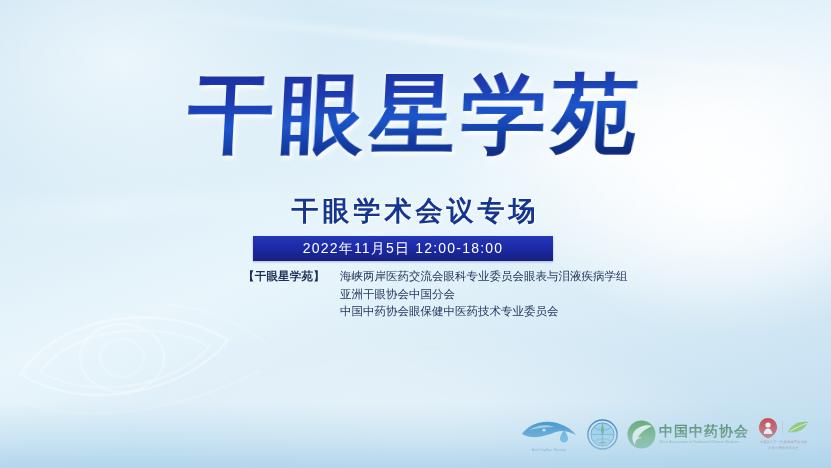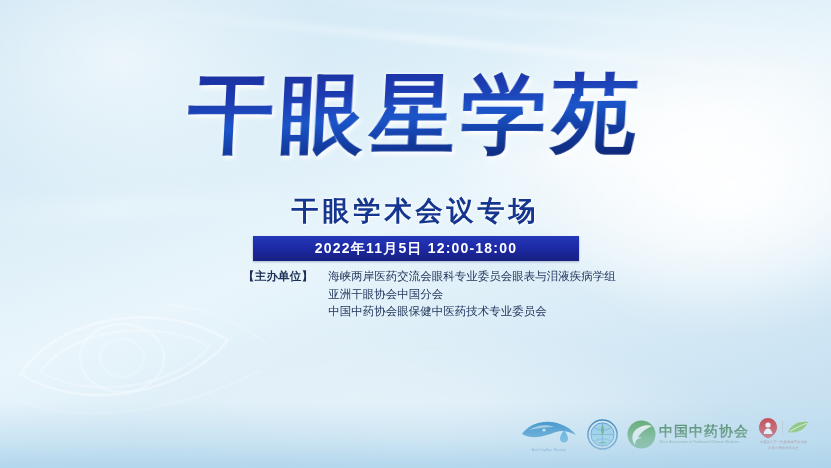--- a/index.html
+++ b/index.html
@@ -94,28 +94,27 @@
     font-size: 27px;
     font-weight: bold;
     letter-spacing: 4px;
     color: #15368f;
     text-shadow: 0 0 4px rgba(255,255,255,0.95), 1px 1px 0 rgba(255,255,255,0.8);
   }
   .date-bar {
     position: absolute;
     left: 253px;
     top: 236px;
-    width: 326px;
+    width: 300px;
     height: 25px;
     background: linear-gradient(180deg, #2438b8 0%, #1d2aa8 45%, #16207f 100%);
     box-shadow: 0 1px 2px rgba(10,30,90,0.28);
     display: flex;
     align-items: center;
     justify-content: center;
-    font-weight: bold;
   }
   .date-bar-text {
     color: #ffffff;
     font-size: 14px;
     letter-spacing: 1.2px;
     white-space: nowrap;
   }
 
   
   .info {
@@ -208,21 +207,21 @@
   </div>
 
   <div class="subtitle">干眼学术会议专场</div>
 
   <div class="date-bar">
     <span class="date-bar-text">2022年11月5日  12:00-18:00</span>
   </div>
 
   <div class="info">
     <div class="info-row">
-      <span class="info-label">【主办单位】</span>
+      <span class="info-label">【干眼星学苑】</span>
       <span class="info-values">
         <div class="info-value">海峡两岸医药交流会眼科专业委员会眼表与泪液疾病学组</div>
         <div class="info-value">亚洲干眼协会中国分会</div>
         <div class="info-value">中国中药协会眼保健中医药技术专业委员会</div>
       </span>
     </div>
   </div>
 
   <div class="logos">
 

